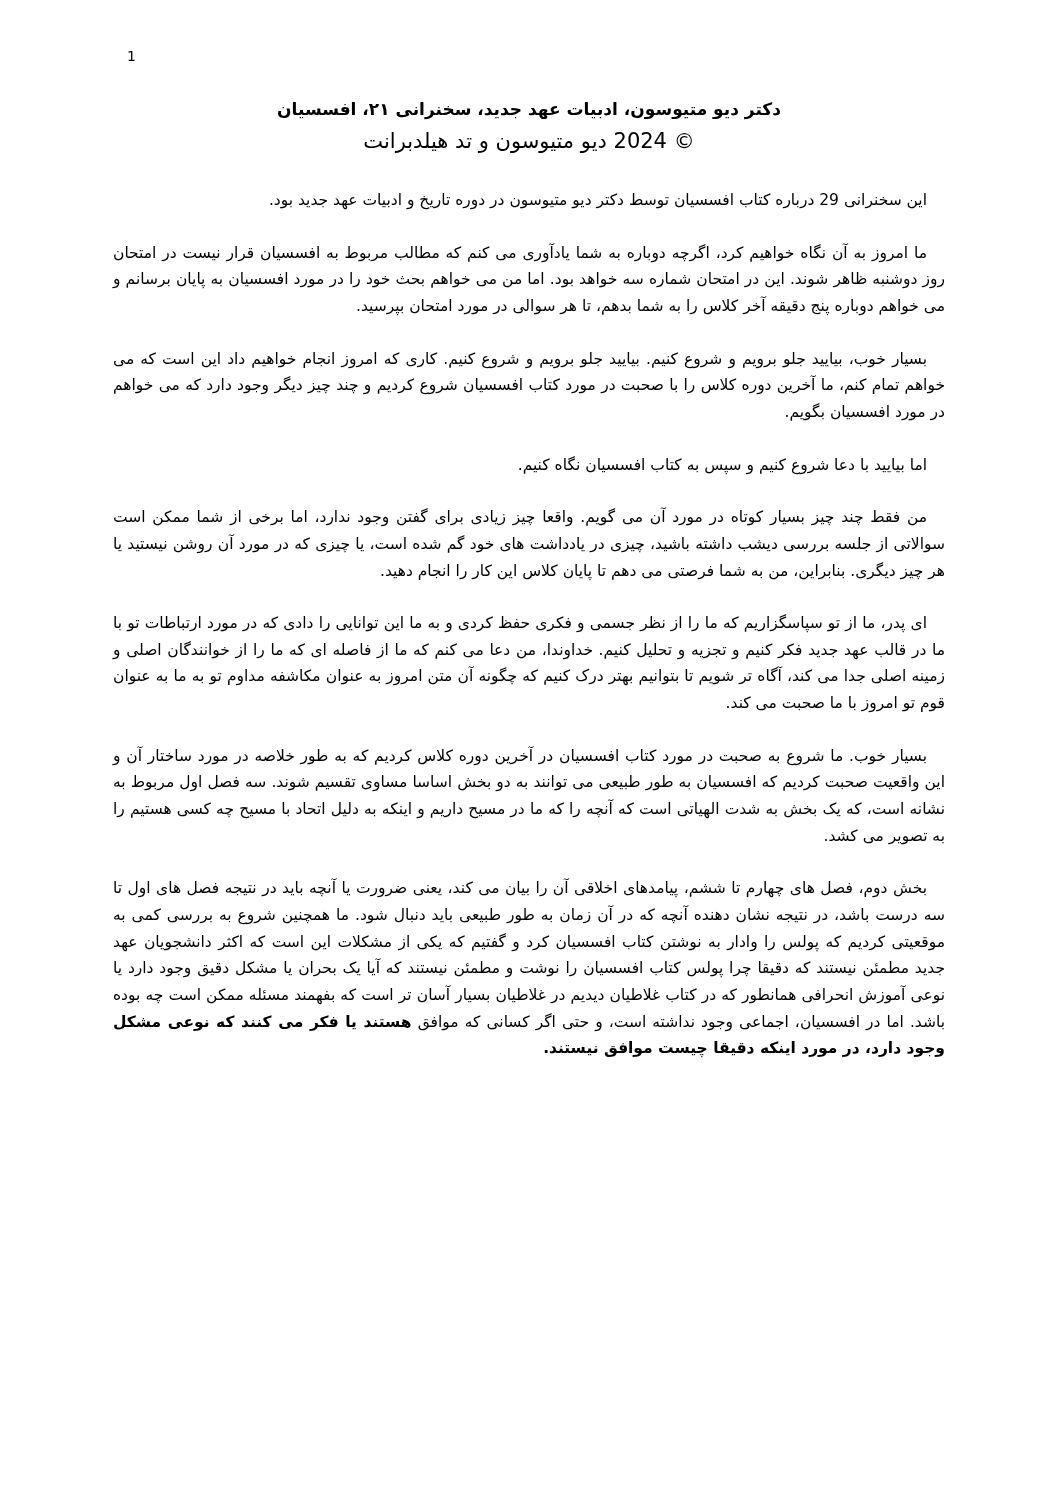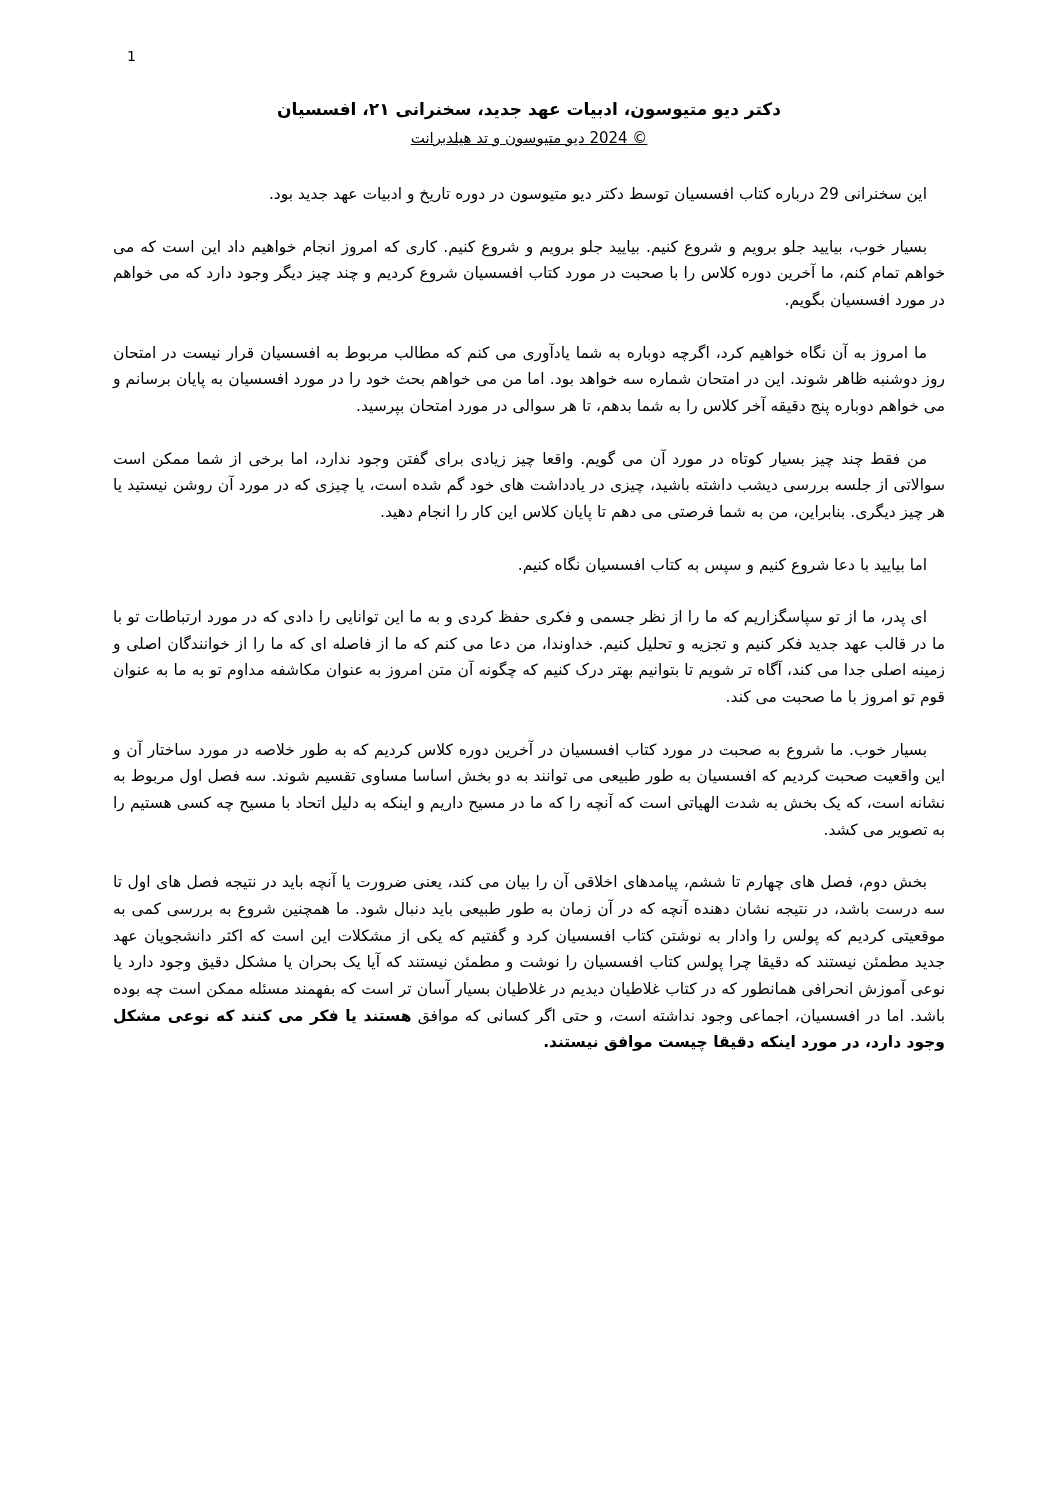--- a/index.html
+++ b/index.html
@@ -31,24 +31,23 @@
   }
   .title {
     text-align: center;
     font-size: 17px;
     font-weight: bold;
     line-height: 1.35;
     margin: 0 0 8px 0;
   }
   .copyright {
     text-align: center;
-    font-size: 15px;
+    font-size: 21px;
     font-weight: normal;
     margin: 1px 0 34px 0;
-    text-decoration: underline;
   }
   .para {
     font-size: 15.5px;
     line-height: 1.72;
     text-align: justify;
     text-align-last: right;
     text-indent: 18px;
     margin: 0 0 26px 0;
   }
   .para:last-child {
@@ -64,22 +63,22 @@
 <div class="page">
   <div class="page-number">1</div>
 
   <div class="doc">
     <h1 class="title">دکتر دیو متیوسون، ادبیات عهد جدید، سخنرانی ۲۱، افسسیان</h1>
 
     <div class="copyright">© 2024 دیو متیوسون و تد هیلدبرانت</div>
 
     <div id="paragraphs">
         <p class="para"><span>این سخنرانی 29 درباره کتاب افسسیان توسط دکتر دیو متیوسون در دوره تاریخ و ادبیات عهد جدید بود.</span></p>
+        <p class="para"><span>ما امروز به آن نگاه خواهیم کرد، اگرچه دوباره به شما یادآوری می کنم که مطالب مربوط به افسسیان قرار نیست در امتحان روز دوشنبه ظاهر شوند. این در امتحان شماره سه خواهد بود. اما من می خواهم بحث خود را در مورد افسسیان به پایان برسانم و می خواهم دوباره پنج دقیقه آخر کلاس را به شما بدهم، تا هر سوالی در مورد امتحان بپرسید.</span></p>
         <p class="para"><span>بسیار خوب، بیایید جلو برویم و شروع کنیم. بیایید جلو برویم و شروع کنیم. کاری که امروز انجام خواهیم داد این است که می خواهم تمام کنم، ما آخرین دوره کلاس را با صحبت در مورد کتاب افسسیان شروع کردیم و چند چیز دیگر وجود دارد که می خواهم در مورد افسسیان بگویم.</span></p>
-        <p class="para"><span>ما امروز به آن نگاه خواهیم کرد، اگرچه دوباره به شما یادآوری می کنم که مطالب مربوط به افسسیان قرار نیست در امتحان روز دوشنبه ظاهر شوند. این در امتحان شماره سه خواهد بود. اما من می خواهم بحث خود را در مورد افسسیان به پایان برسانم و می خواهم دوباره پنج دقیقه آخر کلاس را به شما بدهم، تا هر سوالی در مورد امتحان بپرسید.</span></p>
+        <p class="para"><span>اما بیایید با دعا شروع کنیم و سپس به کتاب افسسیان نگاه کنیم.</span></p>
         <p class="para"><span>من فقط چند چیز بسیار کوتاه در مورد آن می گویم. واقعا چیز زیادی برای گفتن وجود ندارد، اما برخی از شما ممکن است سوالاتی از جلسه بررسی دیشب داشته باشید، چیزی در یادداشت های خود گم شده است، یا چیزی که در مورد آن روشن نیستید یا هر چیز دیگری. بنابراین، من به شما فرصتی می دهم تا پایان کلاس این کار را انجام دهید.</span></p>
-        <p class="para"><span>اما بیایید با دعا شروع کنیم و سپس به کتاب افسسیان نگاه کنیم.</span></p>
         <p class="para"><span>ای پدر، ما از تو سپاسگزاریم که ما را از نظر جسمی و فکری حفظ کردی و به ما این توانایی را دادی که در مورد ارتباطات تو با ما در قالب عهد جدید فکر کنیم و تجزیه و تحلیل کنیم. خداوندا، من دعا می کنم که ما از فاصله ای که ما را از خوانندگان اصلی و زمینه اصلی جدا می کند، آگاه تر شویم تا بتوانیم بهتر درک کنیم که چگونه آن متن امروز به عنوان مکاشفه مداوم تو به ما به عنوان قوم تو امروز با ما صحبت می کند.</span></p>
         <p class="para"><span>بسیار خوب. ما شروع به صحبت در مورد کتاب افسسیان در آخرین دوره کلاس کردیم که به طور خلاصه در مورد ساختار آن و این واقعیت صحبت کردیم که افسسیان به طور طبیعی می توانند به دو بخش اساسا مساوی تقسیم شوند. سه فصل اول مربوط به نشانه است، که یک بخش به شدت الهیاتی است که آنچه را که ما در مسیح داریم و اینکه به دلیل اتحاد با مسیح چه کسی هستیم را به تصویر می کشد.</span></p>
         <p class="para"><span>بخش دوم، فصل های چهارم تا ششم، پیامدهای اخلاقی آن را بیان می کند، یعنی ضرورت یا آنچه باید در نتیجه فصل های اول تا سه درست باشد، در نتیجه نشان دهنده آنچه که در آن زمان به طور طبیعی باید دنبال شود. ما همچنین شروع به بررسی کمی به موقعیتی کردیم که پولس را وادار به نوشتن کتاب افسسیان کرد و گفتیم که یکی از مشکلات این است که اکثر دانشجویان عهد جدید مطمئن نیستند که دقیقا چرا پولس کتاب افسسیان را نوشت و مطمئن نیستند که آیا یک بحران یا مشکل دقیق وجود دارد یا نوعی آموزش انحرافی همانطور که در کتاب غلاطیان دیدیم در غلاطیان بسیار آسان تر است که بفهمند مسئله ممکن است چه بوده باشد. اما در افسسیان، اجماعی وجود نداشته است، و حتی اگر کسانی که موافق</span> <span class="bold">هستند یا فکر می کنند که نوعی مشکل وجود دارد، در مورد اینکه دقیقا چیست موافق نیستند.</span></p>
       </div>
   </div>
 </div>
 
 </body></html>

